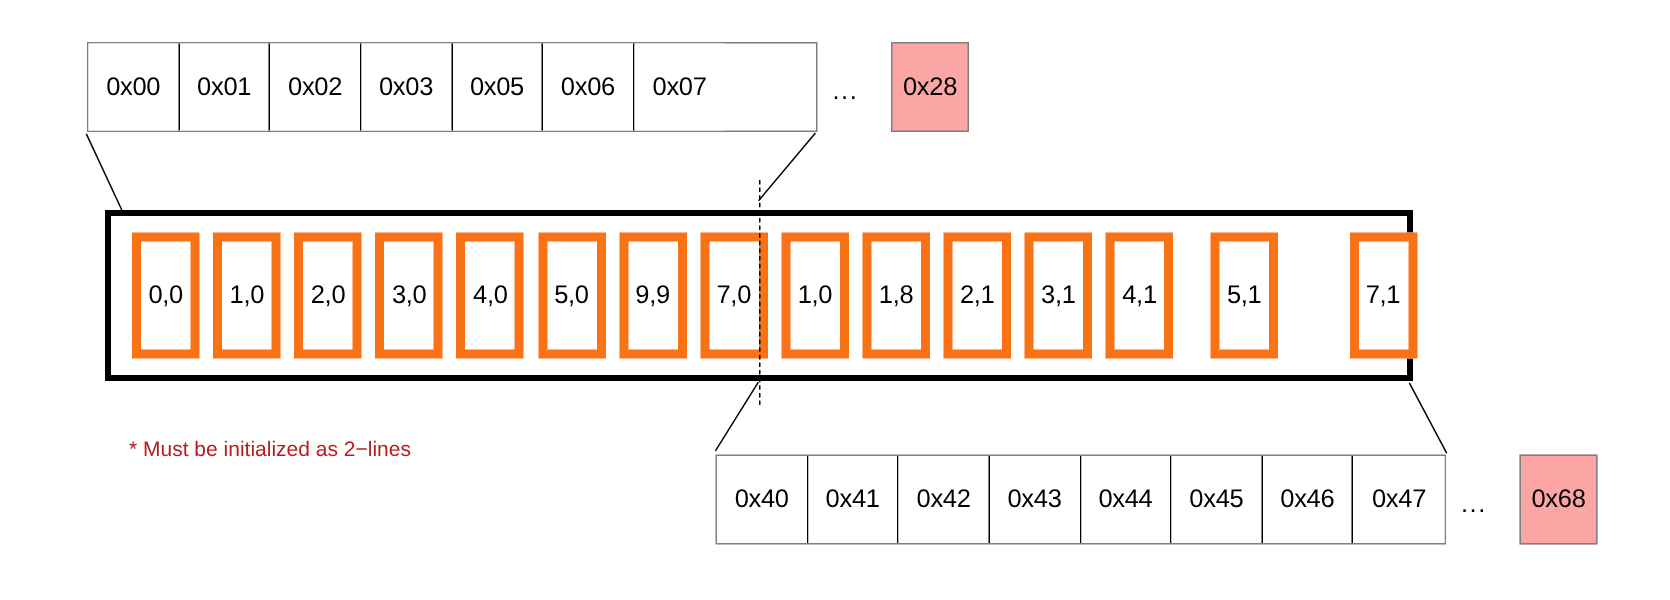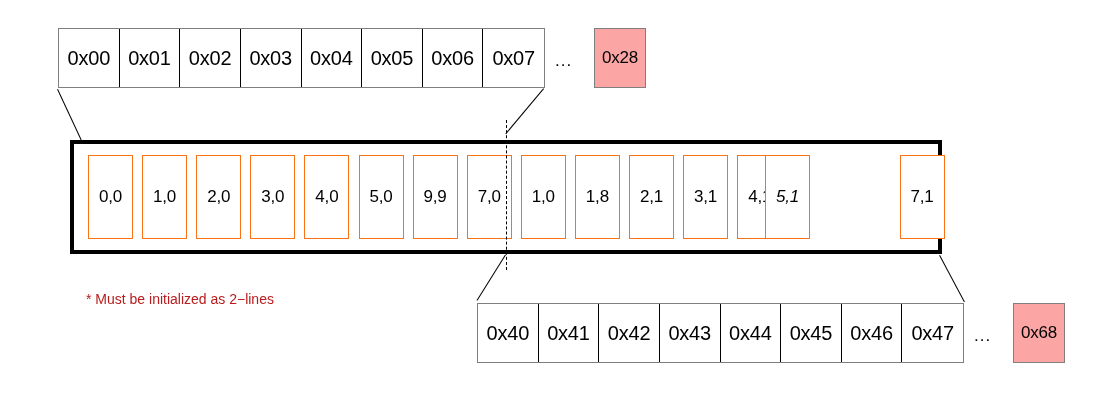--- a/index.html
+++ b/index.html
@@ -23,21 +23,21 @@
     box-sizing: border-box;
     border: 1px solid #7f7f7f;
     background: #ffffff;
   }
   .addr-cell {
     box-sizing: border-box;
     border-right: 1px solid #000000;
     display: flex;
     align-items: center;
     justify-content: center;
-    font-size: 20px;
+    font-size: 17px;
     color: #000000;
     background: #ffffff;
     letter-spacing: -0.2px;
   }
   .addr-cell:last-child { border-right: none; }
 
   .addr-single {
     position: absolute;
     box-sizing: border-box;
     border: 1px solid #7f7f7f;
@@ -67,21 +67,21 @@
     height: 114px;
     box-sizing: border-box;
     border: 4px solid #000000;
     background: #ffffff;
   }
   .slot {
     position: absolute;
     box-sizing: border-box;
     width: 45px;
     height: 84px;
-    border: 1px solid #f97316;
+    border: 6px solid #f97316;
     background: #ffffff;
     display: flex;
     align-items: center;
     justify-content: center;
     font-size: 17px;
     color: #000000;
     letter-spacing: -0.2px;
   }
 
   
@@ -113,21 +113,20 @@
 </head>
 <body>
 
 <div id="canvas">
 
   <div class="addr-row" id="top-strip" style="left:58px; top:28px; width:487px; height:60px;">
       <div class="addr-cell" style="width: 12.5%;">0x00</div>
       <div class="addr-cell" style="width: 12.5%;">0x01</div>
       <div class="addr-cell" style="width: 12.5%;">0x02</div>
       <div class="addr-cell" style="width: 12.5%;">0x03</div>
-      <div class="addr-cell" style="width: 12.5%;">0x04</div>
       <div class="addr-cell" style="width: 12.5%;">0x05</div>
       <div class="addr-cell" style="width: 12.5%;">0x06</div>
       <div class="addr-cell" style="width: 12.5%;">0x07</div>
     </div>
 
   <div class="ellipsis" id="top-ellipsis" style="left:555px; top:52px;">...</div>
 
   <div class="addr-single" id="top-tail" style="left:594px; top:28px; width:52px; height:60px;">0x28</div>
 
   <div class="leader" id="leader-top-left" style="left:58px; top:89px; width:56px; transform: rotate(65deg);"></div>
@@ -140,21 +139,21 @@
       <div class="slot" style="left: 176.3px; top: 11px;">3,0</div>
       <div class="slot" style="left: 230.4px; top: 11px;">4,0</div>
       <div class="slot" style="left: 284.5px; top: 11px;">5,0</div>
       <div class="slot" style="left: 338.6px; top: 11px;">9,9</div>
       <div class="slot" style="left: 392.7px; top: 11px;">7,0</div>
       <div class="slot" style="left: 446.8px; top: 11px;">1,0</div>
       <div class="slot" style="left: 500.9px; top: 11px;">1,8</div>
       <div class="slot" style="left: 555px; top: 11px;">2,1</div>
       <div class="slot" style="left: 609.1px; top: 11px;">3,1</div>
       <div class="slot" style="left: 663.2px; top: 11px;">4,1</div>
-      <div class="slot" style="left: 691px; top: 11px; font-style: italic;">5,1</div>
+      <div class="slot" style="left: 733px; top: 11px;">5,1</div>
       <div class="slot" style="left: 825.5px; top: 11px;">7,1</div>
     </div>
 
   <div id="dashline"></div>
 
   <div class="leader" id="leader-bottom-left" style="left:506px; top:255px; width:54px; transform: rotate(122deg);"></div>
   <div class="leader" id="leader-bottom-right" style="left:940px; top:255px; width:53px; transform: rotate(62deg);"></div>
 
   <div id="note">* Must be initialized as 2−lines</div>
 

